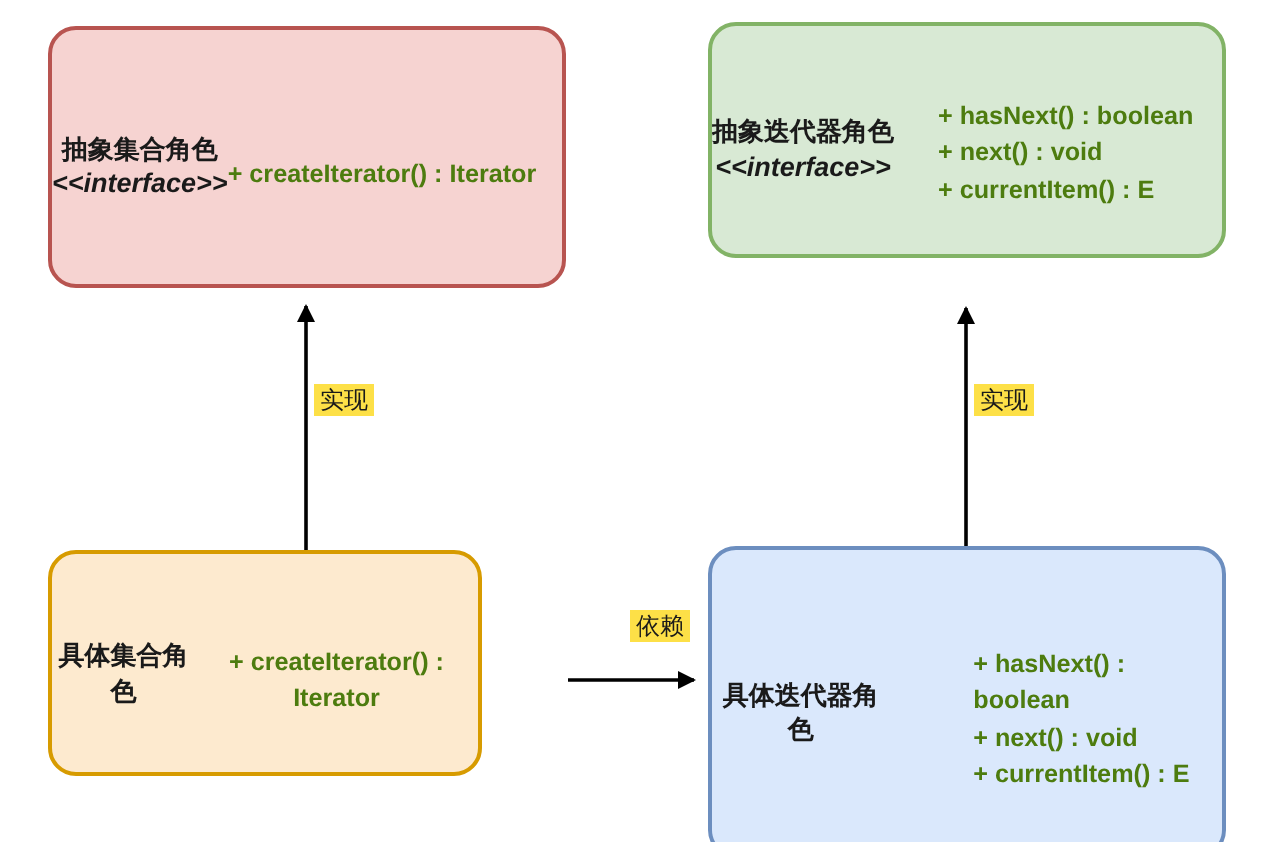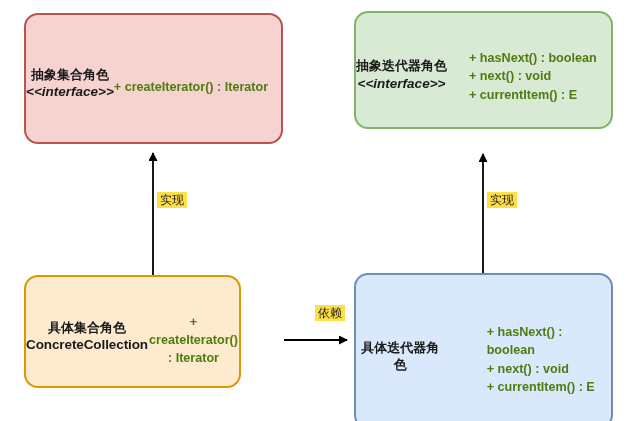--- a/index.html
+++ b/index.html
@@ -129,21 +129,20 @@
     <div class="members members-gap-sm">
       <div>+ hasNext() : boolean</div>
       <div>+ next() : void</div>
       <div>+ currentItem() : E</div>
     </div>
   </div>
 
   <div class="uml-box" id="box-concrete-collection">
     <div class="box-titles">
       <div class="box-title-cn">具体集合角色</div>
-      <div class="box-title-en">ConcreteCollection</div>
     </div>
     <div class="members centered members-gap-lg">
       <div>+ createIterator() : Iterator</div>
     </div>
   </div>
 
   <div class="uml-box" id="box-concrete-iterator">
     <div class="box-titles">
       <div class="box-title-cn">具体迭代器角色</div>
     </div>

